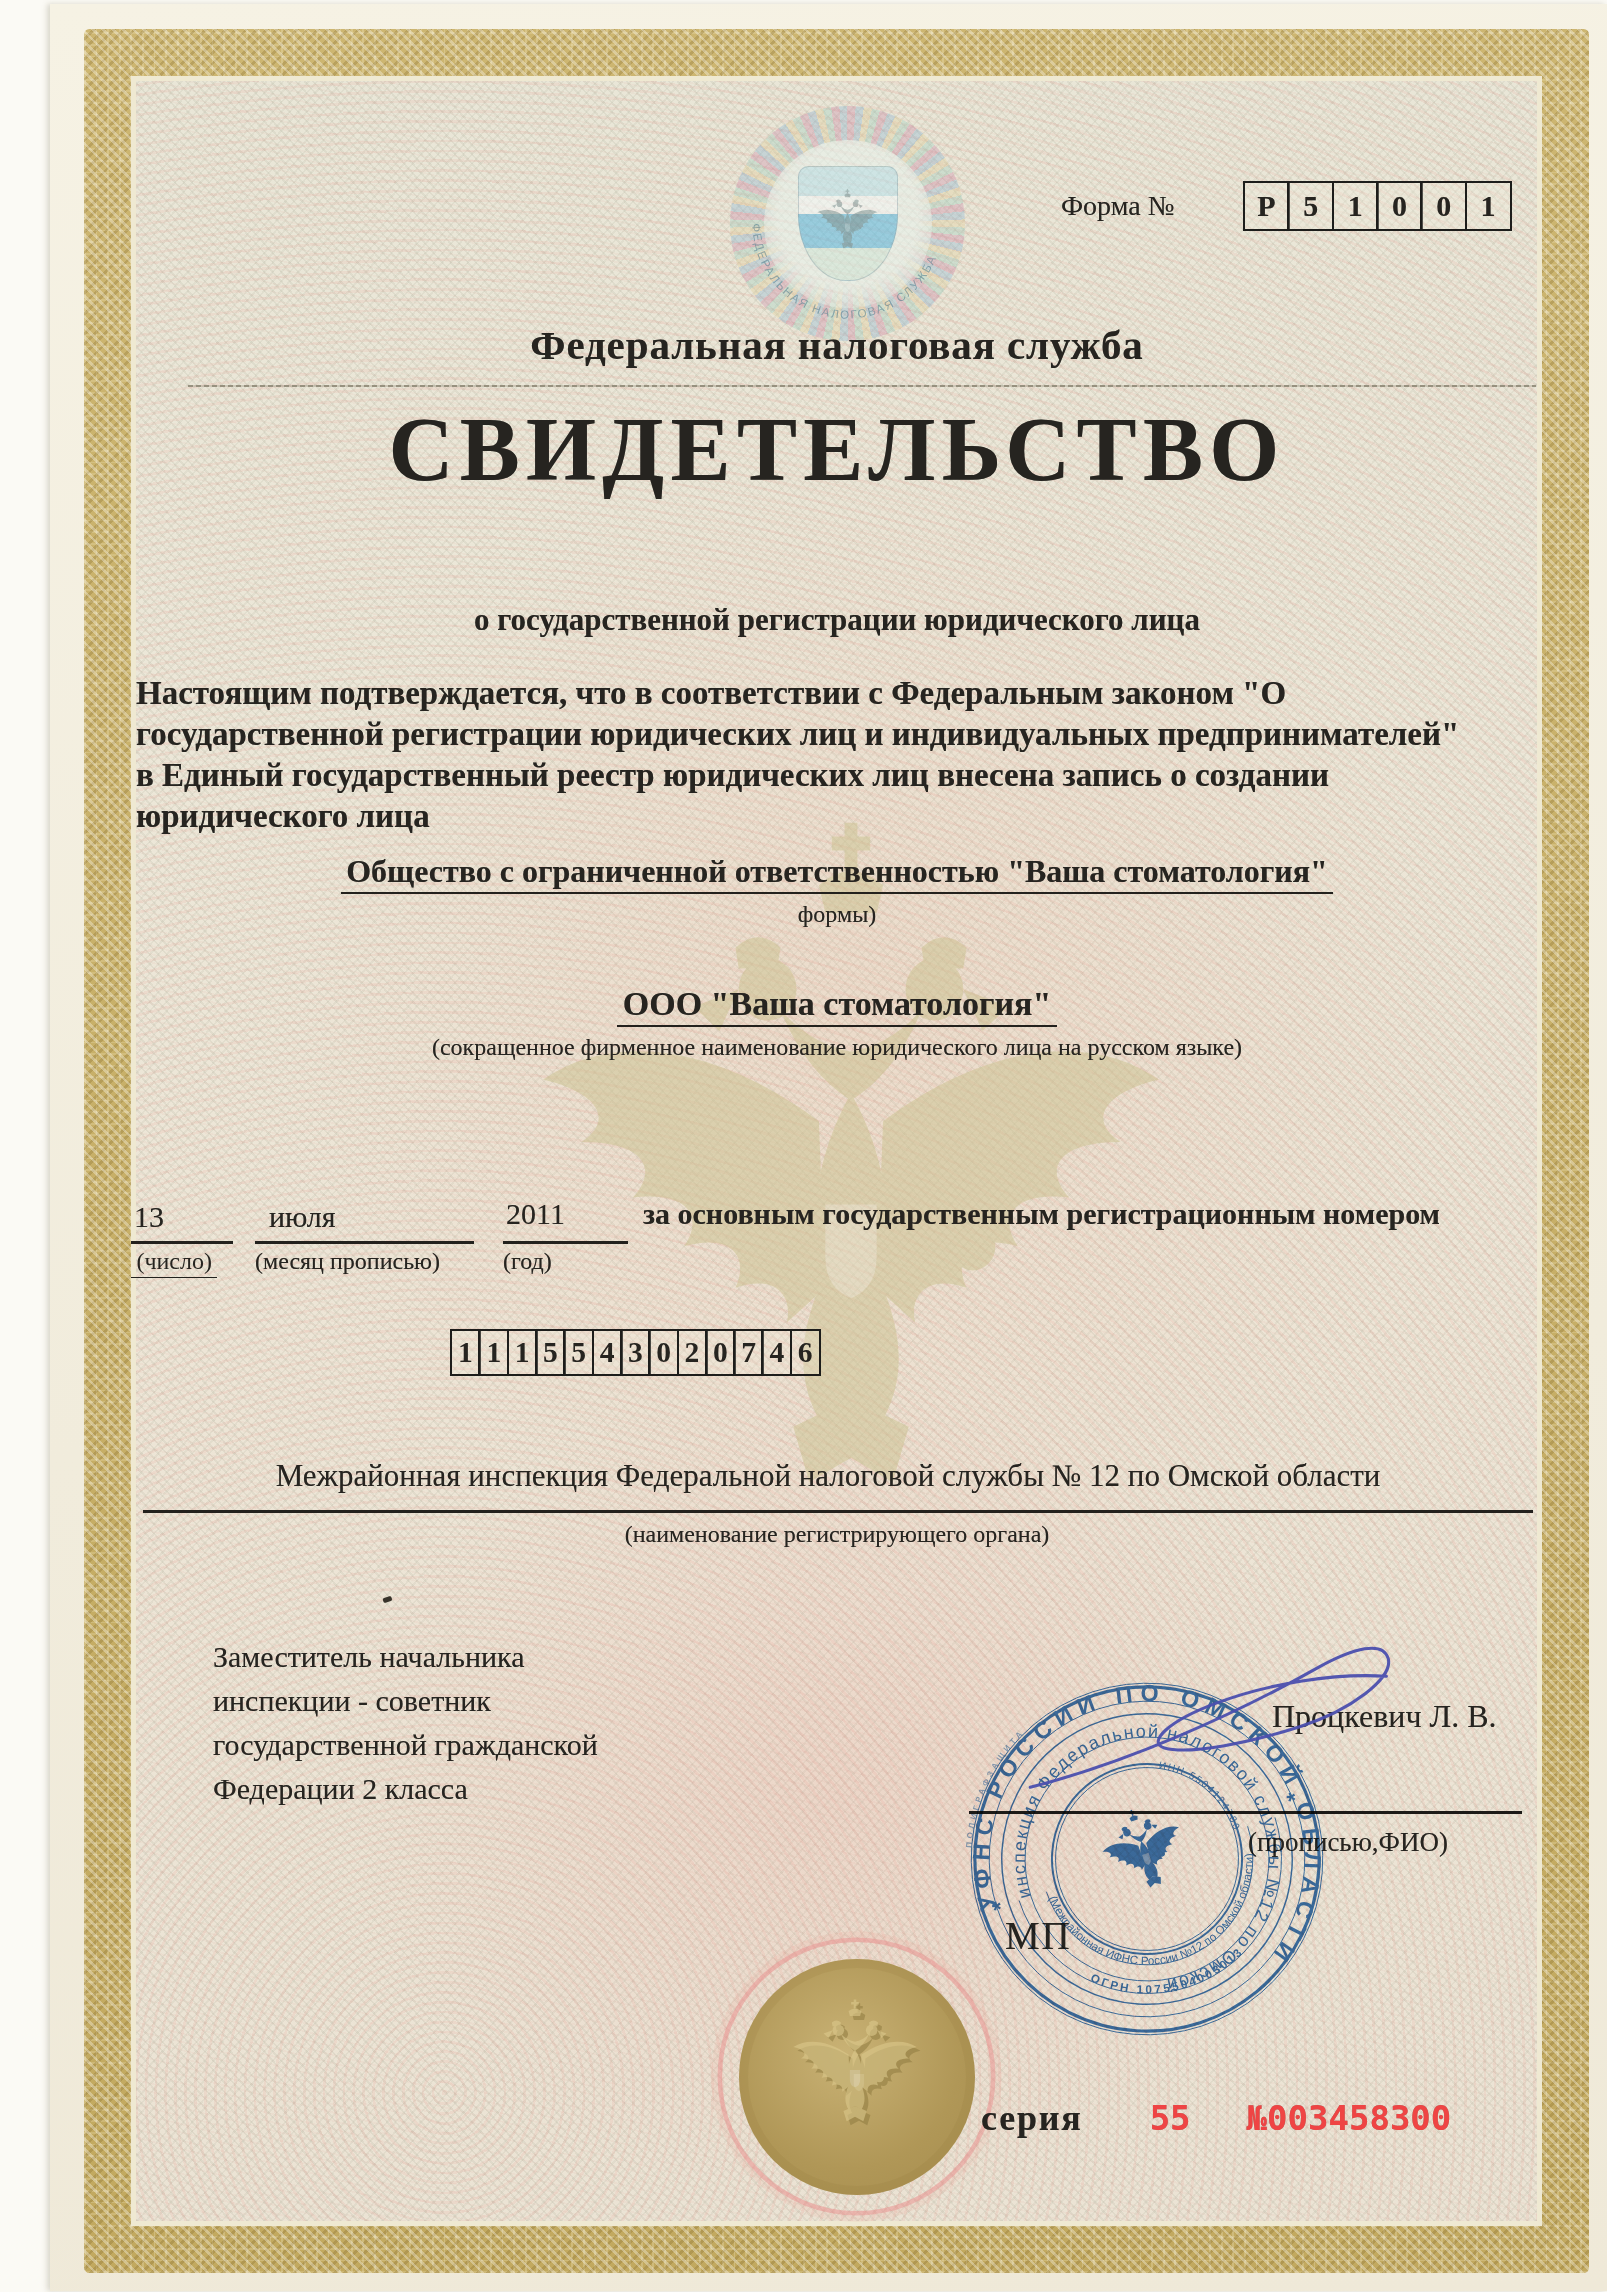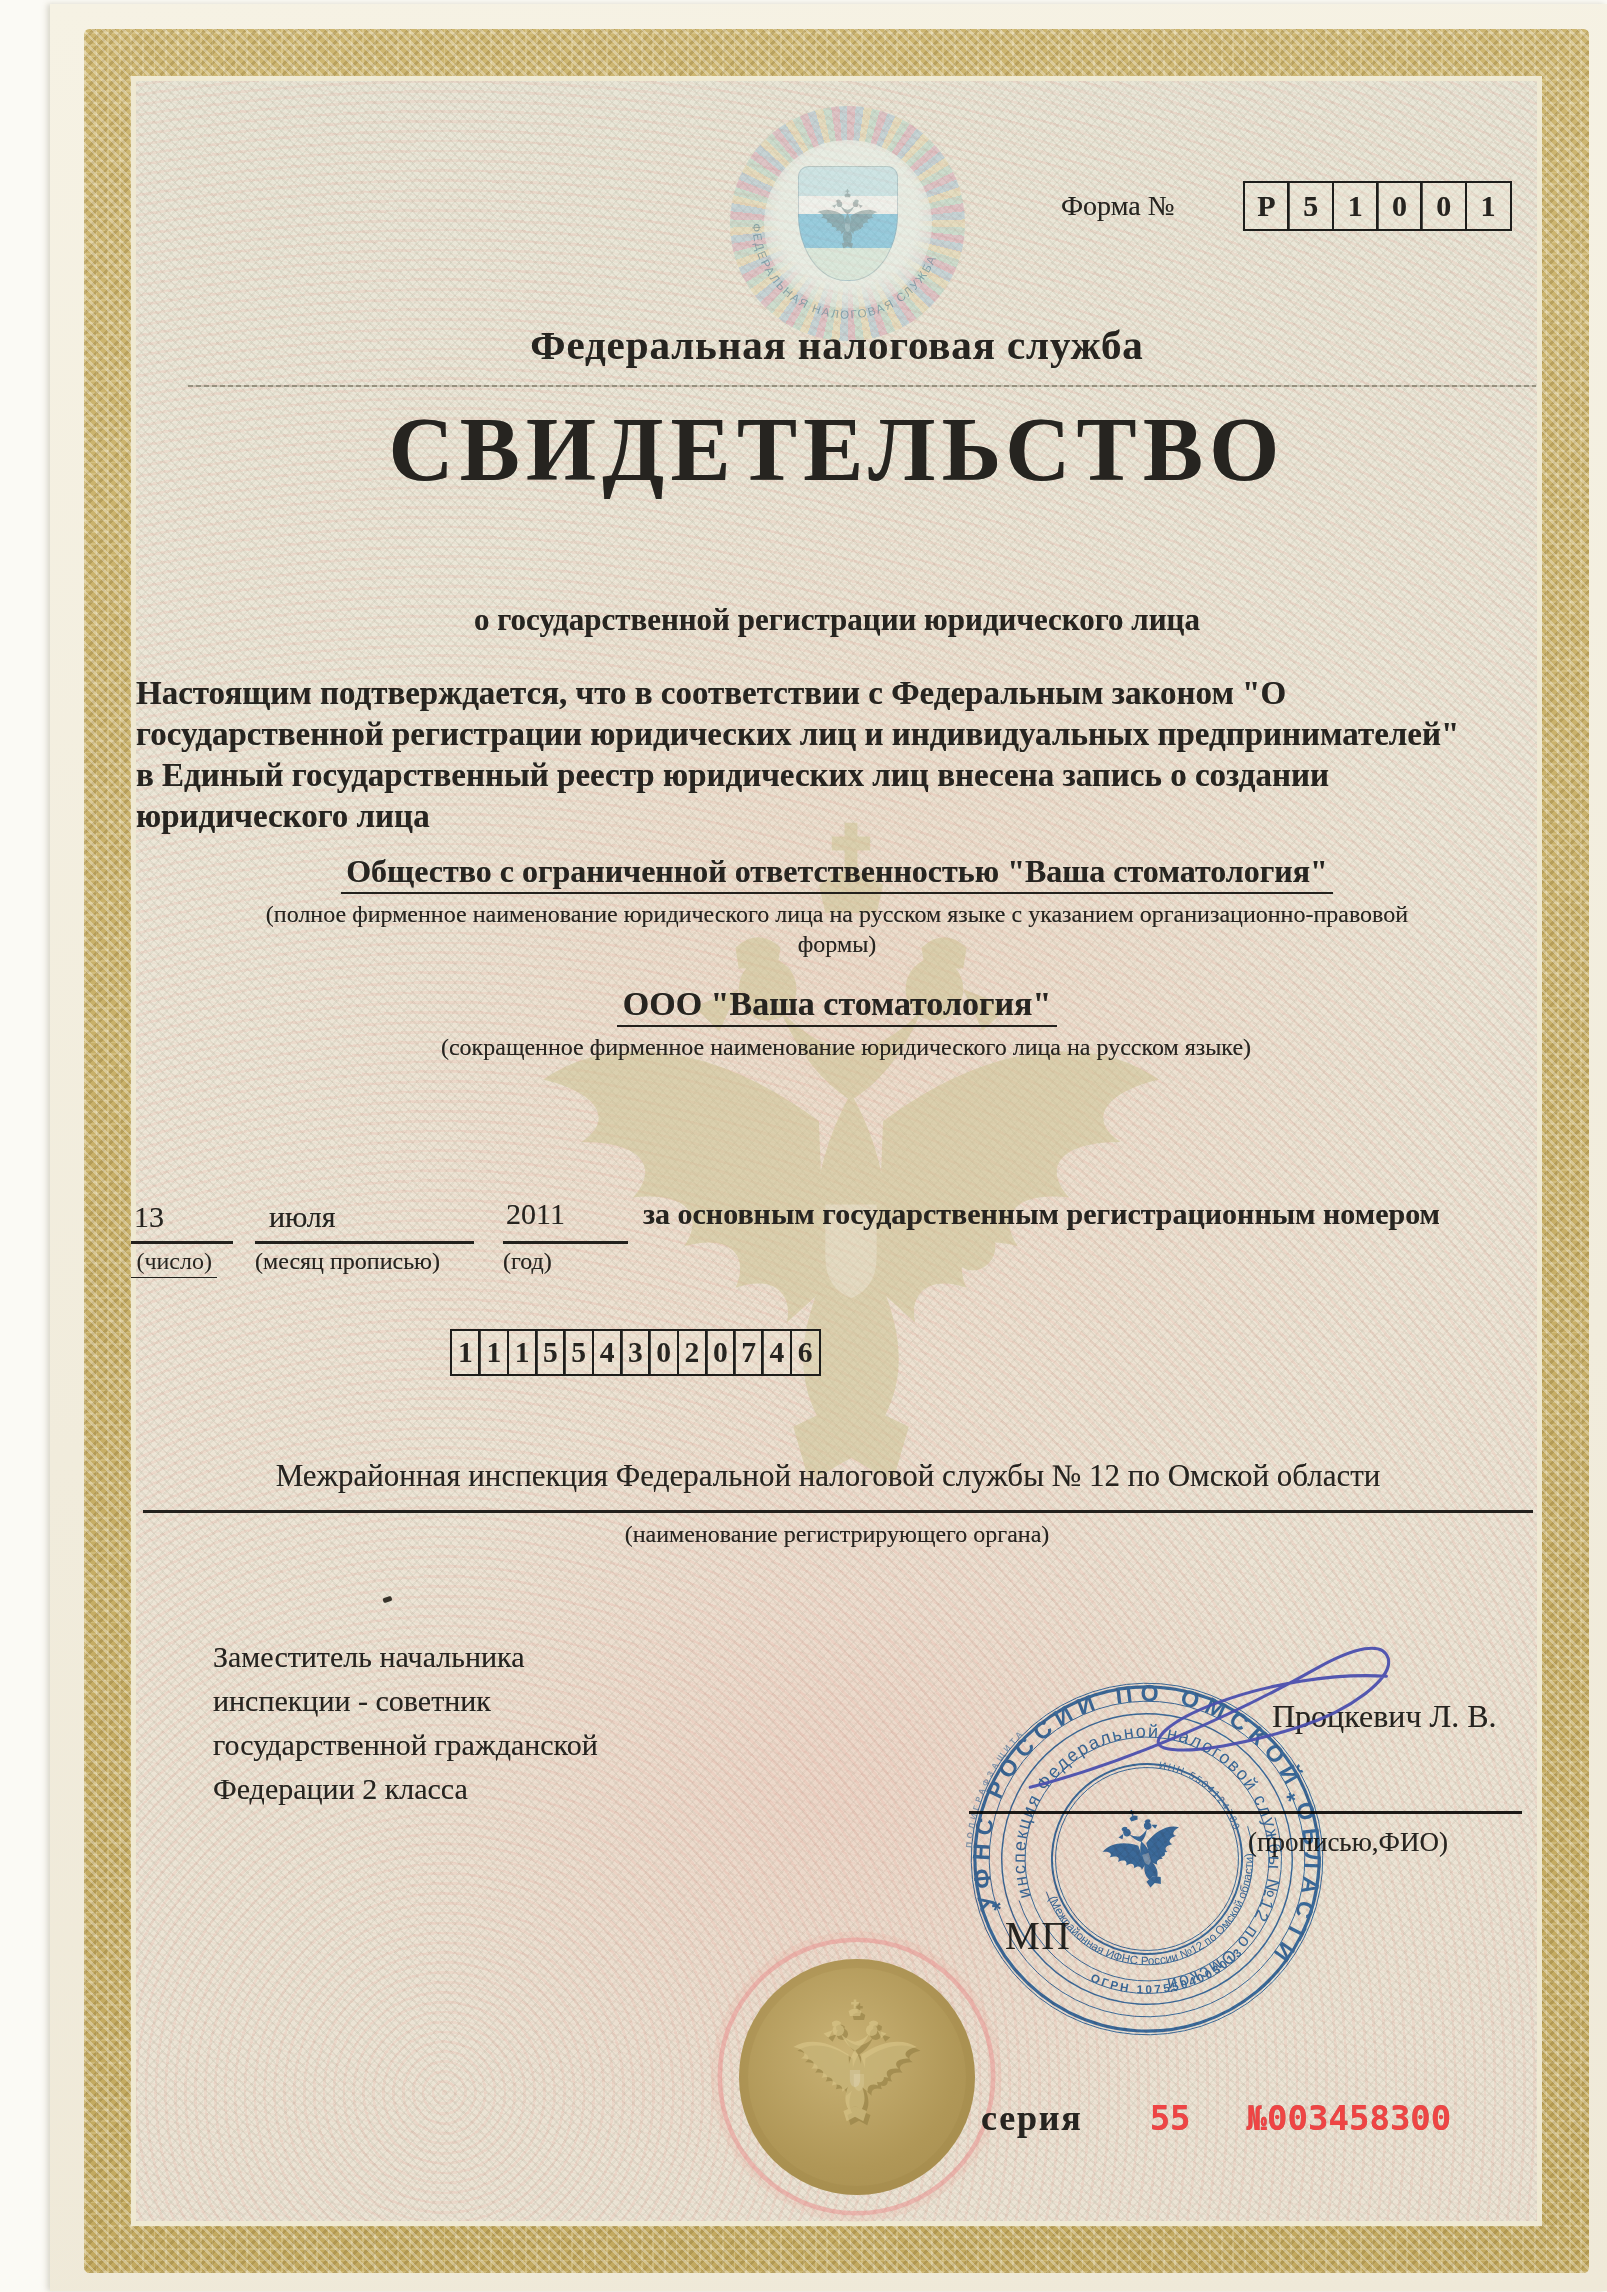--- a/index.html
+++ b/index.html
@@ -53,21 +53,21 @@
             background:repeating-linear-gradient(90deg,#97917f 0 5.4px,rgba(151,145,127,.35) 5.4px 8px);}
   .doc-title{left:131px;top:398px;width:1412px;font-size:90px;font-weight:bold;letter-spacing:6.3px;}
   .subtitle{left:131px;top:602px;width:1412px;font-size:31px;font-weight:bold;}
   .para{left:136px;top:673px;width:1424px;font-size:33px;font-weight:bold;line-height:41px;}
   .fullname-wrap{left:131px;top:853px;width:1412px;}
   .uline{display:inline-block;border-bottom:2.7px solid #23211d;padding:0 5.4px 1.8px 5.4px;}
   .fullname{font-size:32px;font-weight:600;}
   .fn-cap{left:131px;top:899px;width:1412px;font-size:24px;line-height:30px;}
   .shortname-wrap{left:131px;top:985px;width:1412px;}
   .shortname{font-size:34px;font-weight:600;}
-  .sn-cap{left:131px;top:1034px;width:1412px;font-size:24px;margin-left:9px;}
+  .sn-cap{left:131px;top:1034px;width:1412px;font-size:24px;}
   .dval{font-size:30px;}
   .dlabel{font-size:24px;text-align:left;}
   .dline{height:2.7px;background:#23211d;}
   .ogrn-intro{left:643px;top:1197px;font-size:30px;font-weight:bold;width:922px;}
   .ogrn-row{left:450px;top:1329px;display:flex;}
   .ocell{width:31px;height:47px;border:2.7px solid #1d1d1b;margin-left:-2.7px;box-sizing:border-box;
          display:flex;align-items:center;justify-content:center;font-size:29.6px;font-weight:bold;
          background:rgba(245,240,225,.2);}
   .ocell:first-child{margin-left:0;}
   .authority{left:122px;top:1458px;width:1412px;font-size:31px;}
@@ -166,21 +166,20 @@
     <div>Настоящим подтверждается, что в соответствии с Федеральным законом "О</div>
     <div>государственной регистрации юридических лиц и индивидуальных предпринимателей"</div>
     <div>в Единый государственный реестр юридических лиц внесена запись о создании</div>
     <div>юридического лица</div>
   </div>
 
   <div class="abs fullname-wrap center">
     <span class="uline fullname ink">Общество с ограниченной ответственностью "Ваша стоматология"</span>
   </div>
   <div class="abs fn-cap center ink">
-    <div>(полное фирменное наименование юридического лица на русском языке с указанием организационно-правовой</div>
     <div>формы)</div>
   </div>
 
   <div class="abs shortname-wrap center">
     <span class="uline shortname ink">ООО "Ваша стоматология"</span>
   </div>
   <div class="abs sn-cap center ink">(сокращенное фирменное наименование юридического лица  на русском языке)</div>
 
   <div class="abs dval ink" style="left:134px;top:1200px;width:99px">13</div>
   <div class="abs dline" style="left:131px;top:1241px;width:102px"></div>

